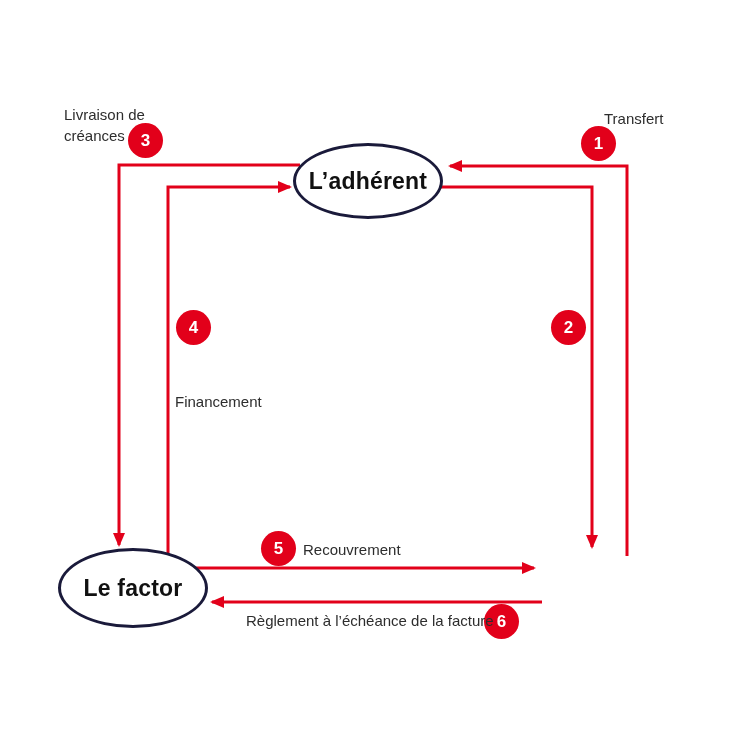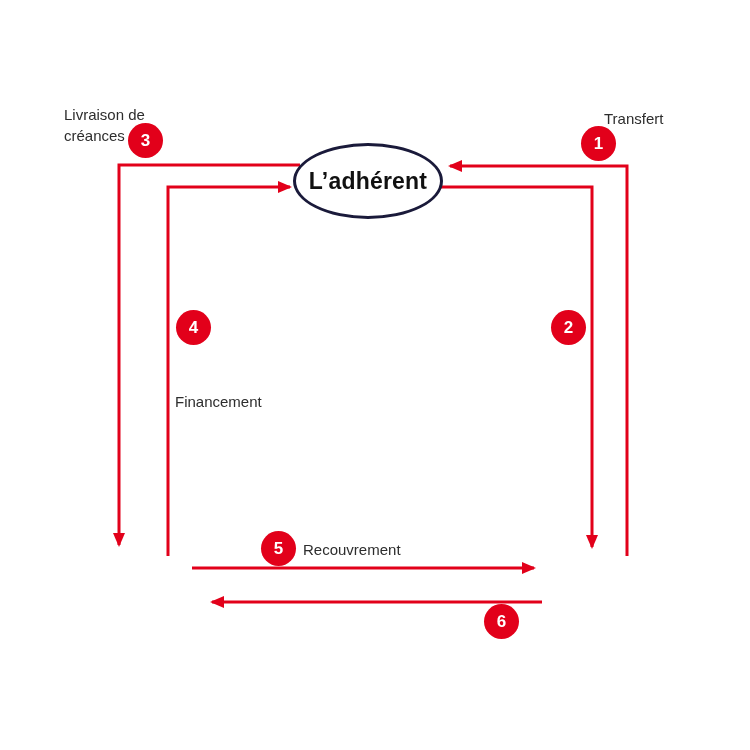--- a/index.html
+++ b/index.html
@@ -98,26 +98,30 @@
     <path class="connector" d="M440,187 L592,187 L592,547" marker-end="url(#ah)"></path>
     <path class="connector" d="M300,165 L119,165 L119,545" marker-end="url(#ah)"></path>
     <path class="connector" d="M168,556 L168,187 L290,187" marker-end="url(#ah)"></path>
     <path class="connector" d="M192,568 L534,568" marker-end="url(#ah)"></path>
     <path class="connector" d="M542,602 L212,602" marker-end="url(#ah)"></path>
   </svg>
 
   <div class="node node-adherent">
     <span>L’adhérent</span>
   </div>
+  <div class="node node-factor">
+    <span>Le factor</span>
+  </div>
 
   <div class="badge badge-1">1</div>
   <div class="badge badge-2">2</div>
   <div class="badge badge-3">3</div>
   <div class="badge badge-4">4</div>
   <div class="badge badge-5">5</div>
   <div class="badge badge-6">6</div>
 
   <div class="flow-label label-commande">Transfert</div>
   <div class="flow-label label-transfert">Livraison de créances</div>
   <div class="flow-label label-financement">Financement</div>
   <div class="flow-label label-recouvrement">Recouvrement</div>
+  <div class="flow-label label-reglement">Règlement à l’échéance de la facture</div>
 
 </div>
 
 </body></html>

